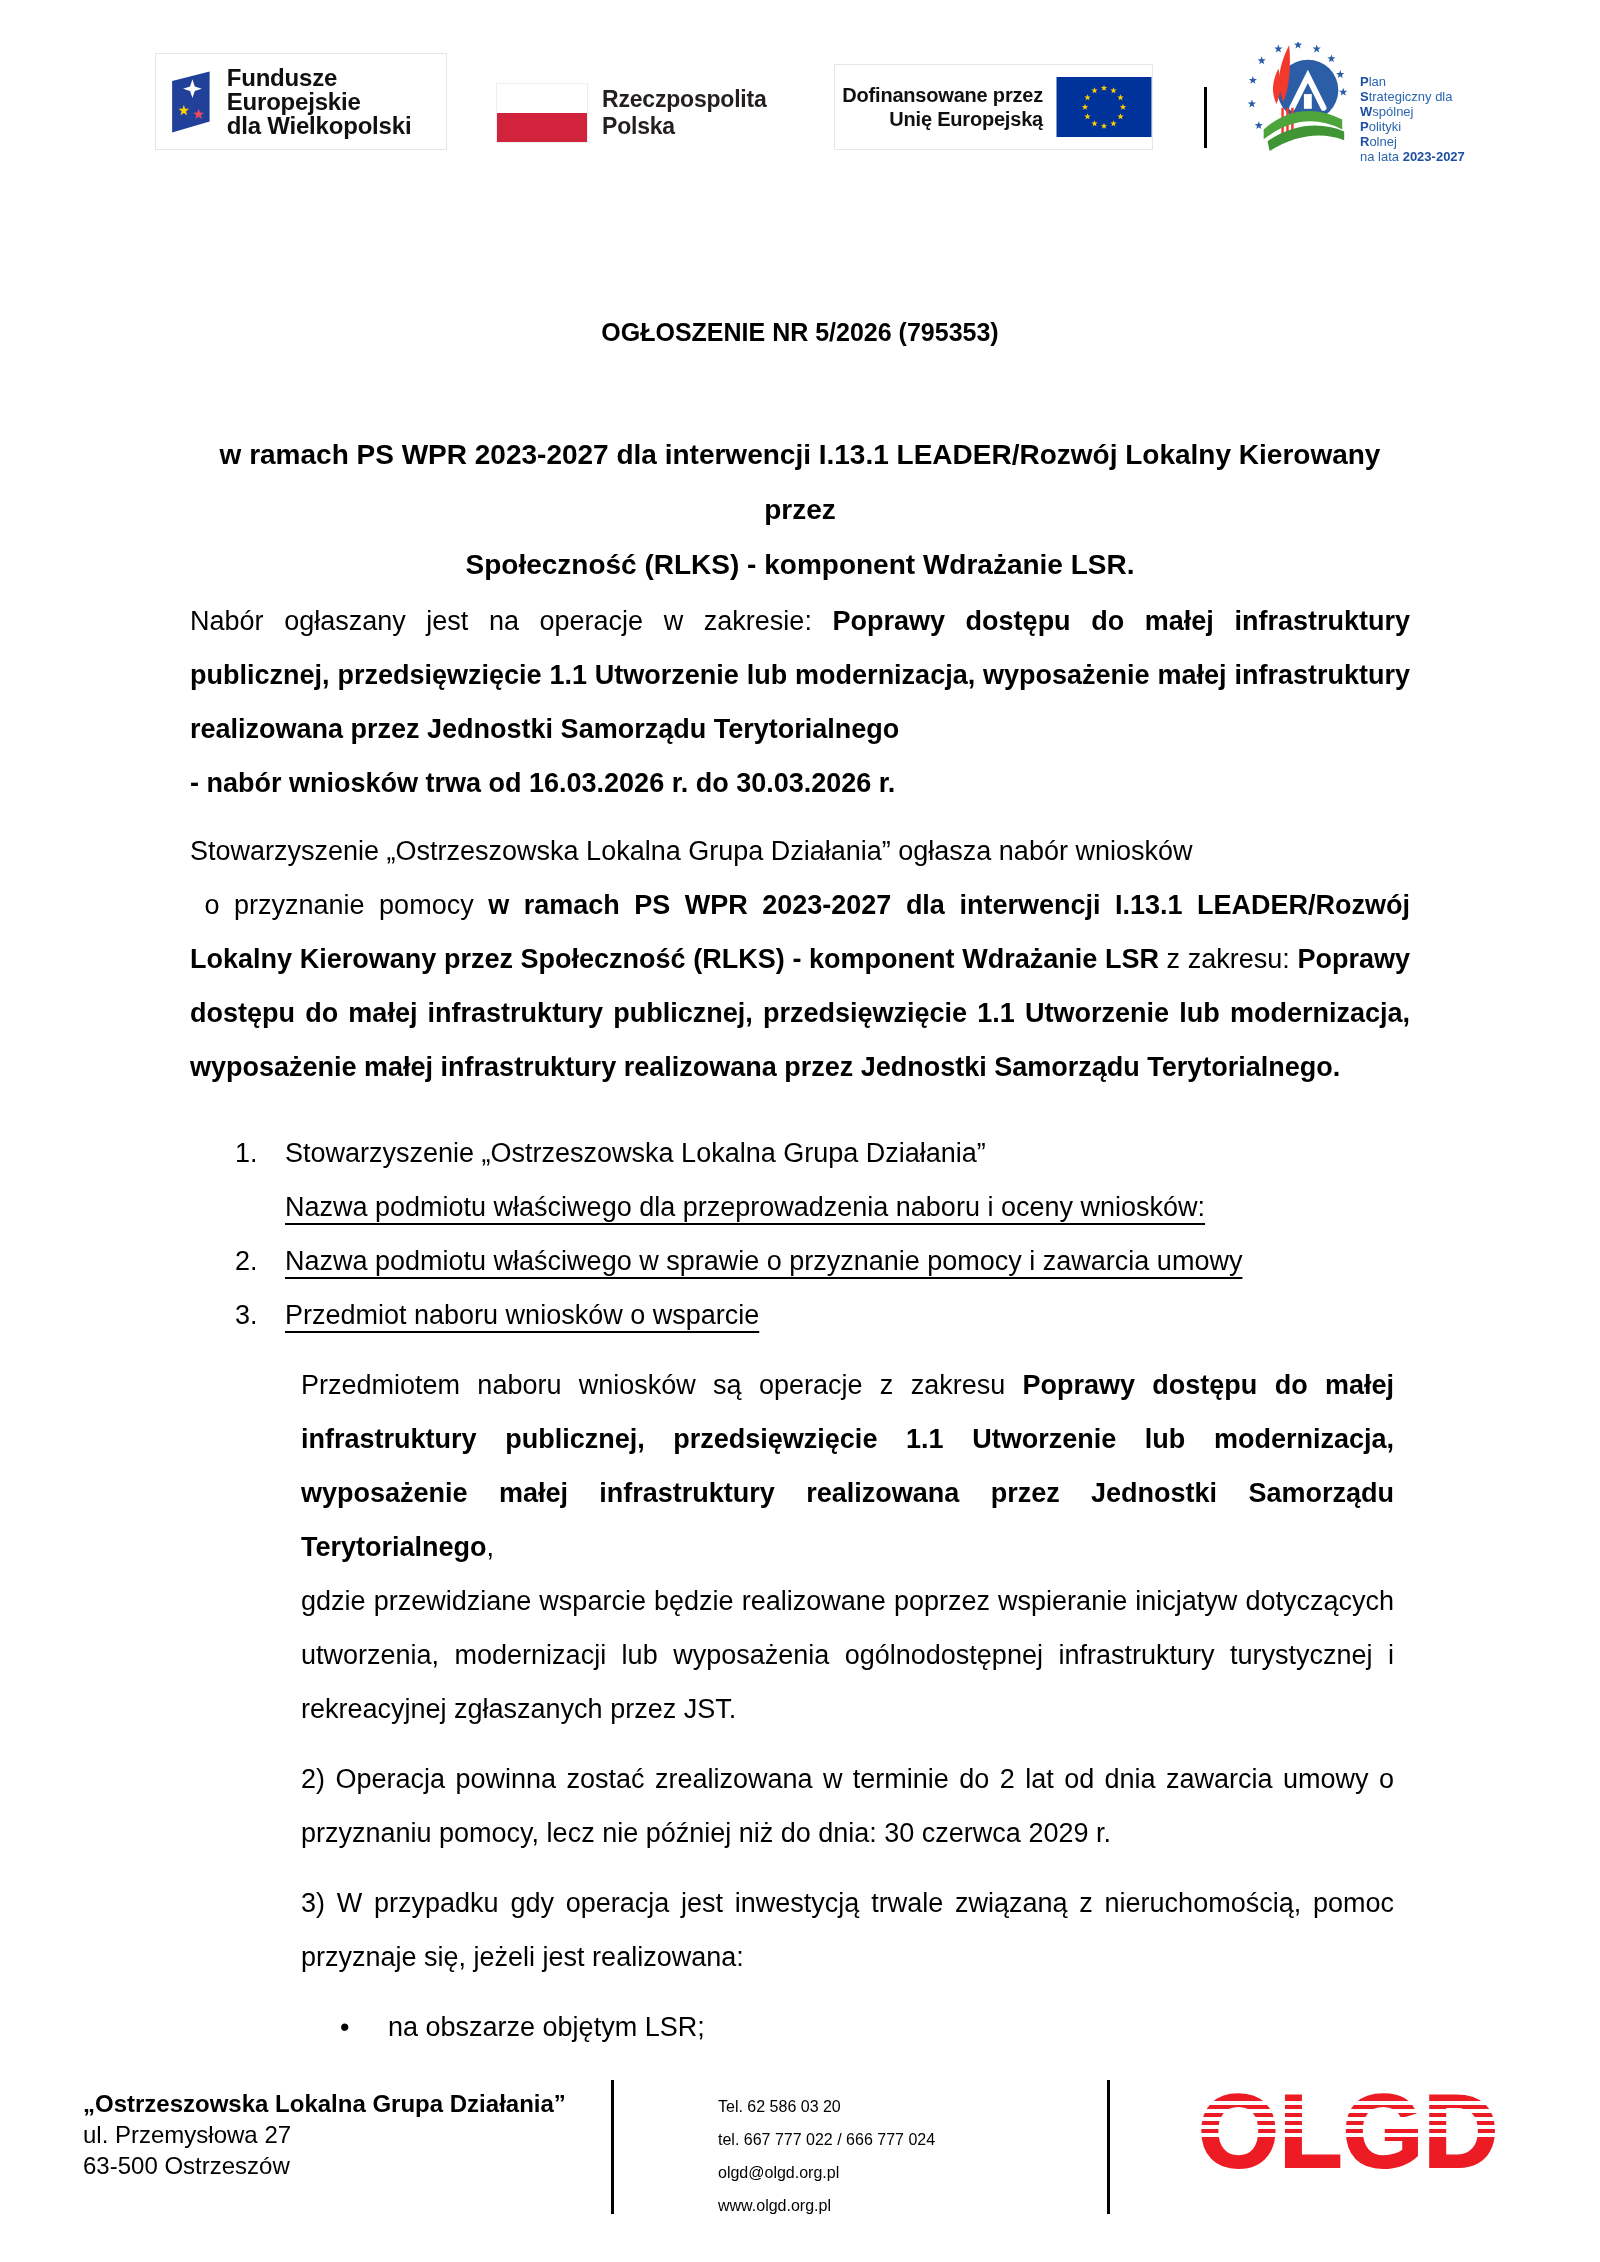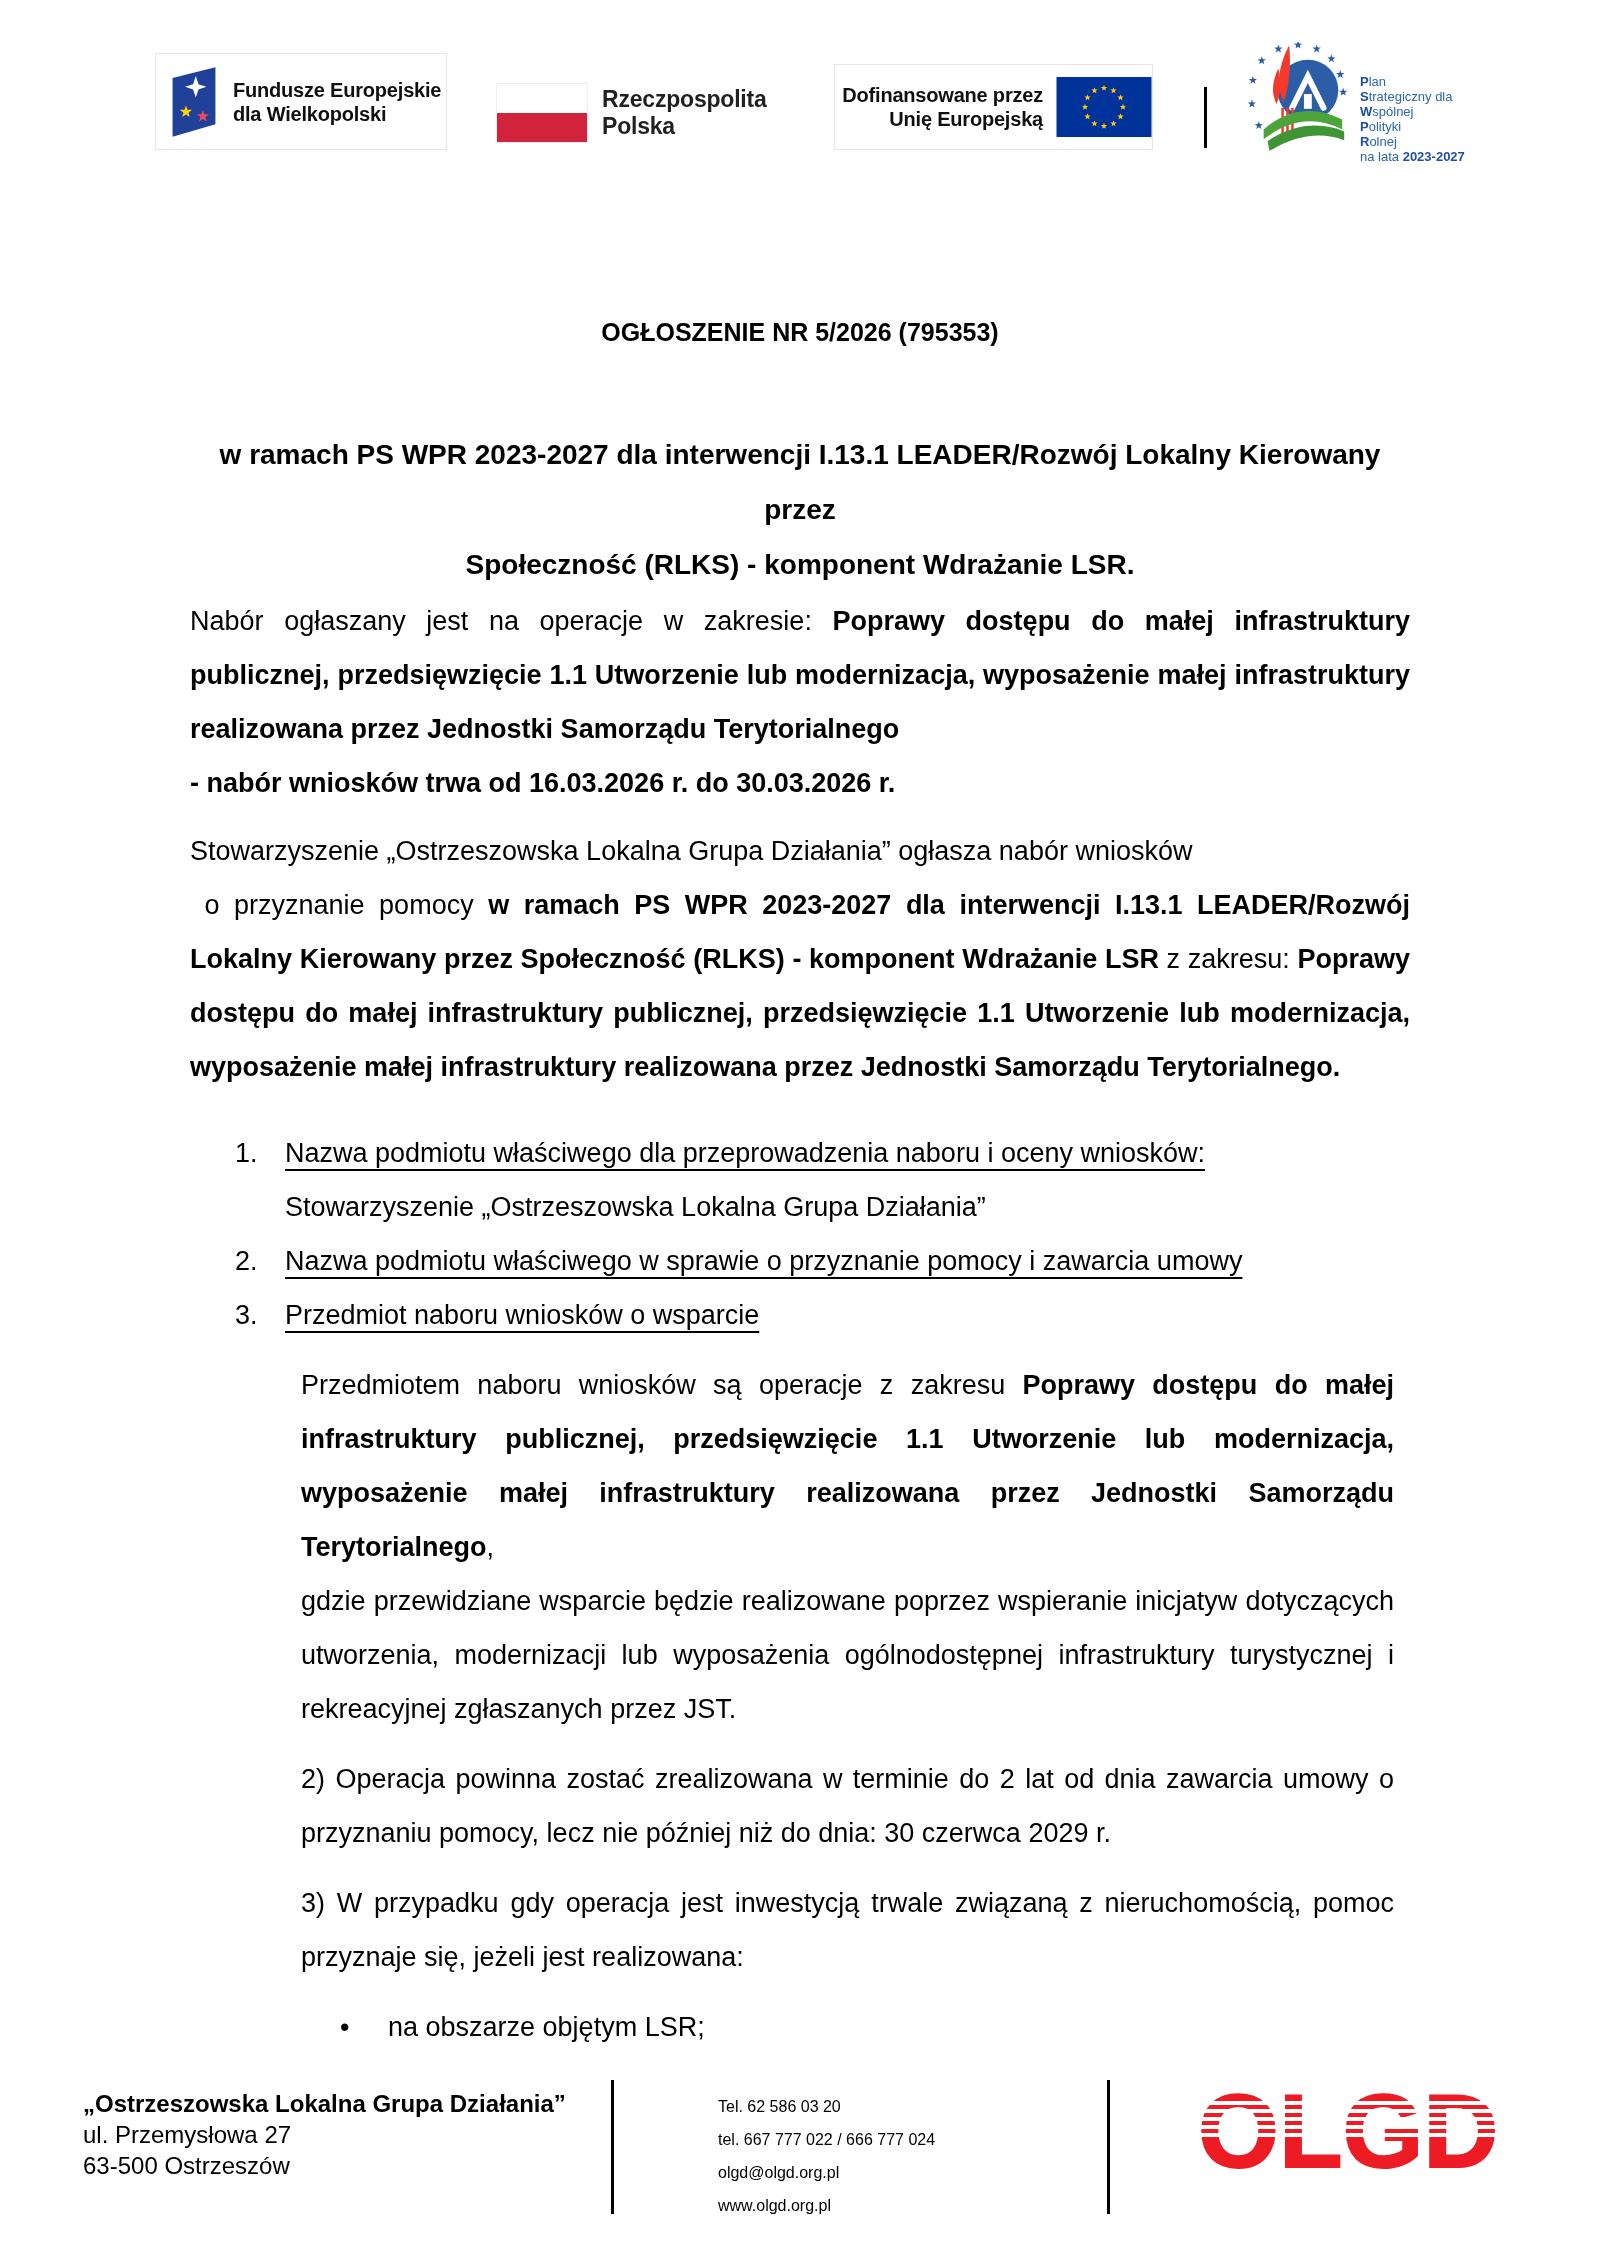--- a/index.html
+++ b/index.html
@@ -4,21 +4,21 @@
 <style>
   * { margin:0; padding:0; box-sizing:border-box; }
   html,body { background:#ffffff; }
   body { font-family:"Liberation Sans", sans-serif; color:#000; }
   .page { position:relative; width:1600px; height:2262px; background:#fff; overflow:hidden; margin:0 auto; }
 
   
   .hdr { position:relative; height:170px; }
   .fe-box { position:absolute; left:155px; top:53px; width:292px; height:97px;
             border:1px solid #e6e6e6; display:flex; align-items:center; gap:14px; padding-left:13px; }
-  .fe-text { font-size:20px; font-weight:700; line-height:24px; color:#101010; letter-spacing:-0.2px; }
+  .fe-text { font-size:24px; font-weight:700; line-height:24px; color:#101010; letter-spacing:-0.2px; }
   .pl-logo { position:absolute; left:497px; top:84px; display:flex; align-items:center; gap:15px; }
   .pl-flag { width:90px; height:58px; box-shadow:0 0 0 1px #eee; }
   .pl-flag .w { height:50%; background:#fff; }
   .pl-flag .r { height:50%; background:#d2233c; }
   .pl-text { font-size:23px; font-weight:700; line-height:27px; color:#231f20; letter-spacing:-0.2px; }
   .eu-box { position:absolute; left:834px; top:64px; width:319px; height:86px;
             border:1px solid #e6e6e6; display:flex; align-items:center; justify-content:flex-end;
             gap:13px; }
   .eu-text { font-size:20px; font-weight:700; line-height:24px; text-align:right; color:#101010; letter-spacing:-0.2px; }
   .hdr-divider { position:absolute; left:1204px; top:87px; width:3px; height:61px; background:#000; }
@@ -162,22 +162,22 @@
 
     <p class="p1 just"><span>Nabór ogłaszany jest na operacje w zakresie: </span><span class="b">Poprawy dostępu do małej infrastruktury publicznej, przedsięwzięcie 1.1 Utworzenie lub modernizacja, wyposażenie małej infrastruktury realizowana przez Jednostki Samorządu Terytorialnego</span><br><span class="b">- nabór wniosków trwa od 16.03.2026 r. do 30.03.2026 r.</span></p>
 
     <p class="p2 just"><span>Stowarzyszenie „Ostrzeszowska Lokalna Grupa Działania” ogłasza nabór wniosków</span><br><span>&nbsp;o przyznanie pomocy </span><span class="b">w ramach PS WPR 2023-2027 dla interwencji I.13.1 LEADER/Rozwój Lokalny Kierowany przez Społeczność (RLKS) - komponent Wdrażanie LSR</span><span> z zakresu: </span><span class="b">Poprawy dostępu do małej infrastruktury publicznej, przedsięwzięcie 1.1 Utworzenie lub modernizacja, wyposażenie małej infrastruktury realizowana przez Jednostki Samorządu Terytorialnego.</span></p>
 
     <div class="olist">
 
       <div class="li">
         <div class="li-num">1.</div>
         <div class="li-body">
+          <div>Stowarzyszenie „Ostrzeszowska Lokalna Grupa Działania”</div>
           <div><span class="u">Nazwa podmiotu właściwego dla przeprowadzenia naboru i oceny wniosków:</span></div>
-          <div>Stowarzyszenie „Ostrzeszowska Lokalna Grupa Działania”</div>
         </div>
       </div>
 
       <div class="li">
         <div class="li-num">2.</div>
         <div class="li-body">
           <div><span class="u">Nazwa podmiotu właściwego w sprawie o przyznanie pomocy i zawarcia umowy</span></div>
         </div>
       </div>
 

